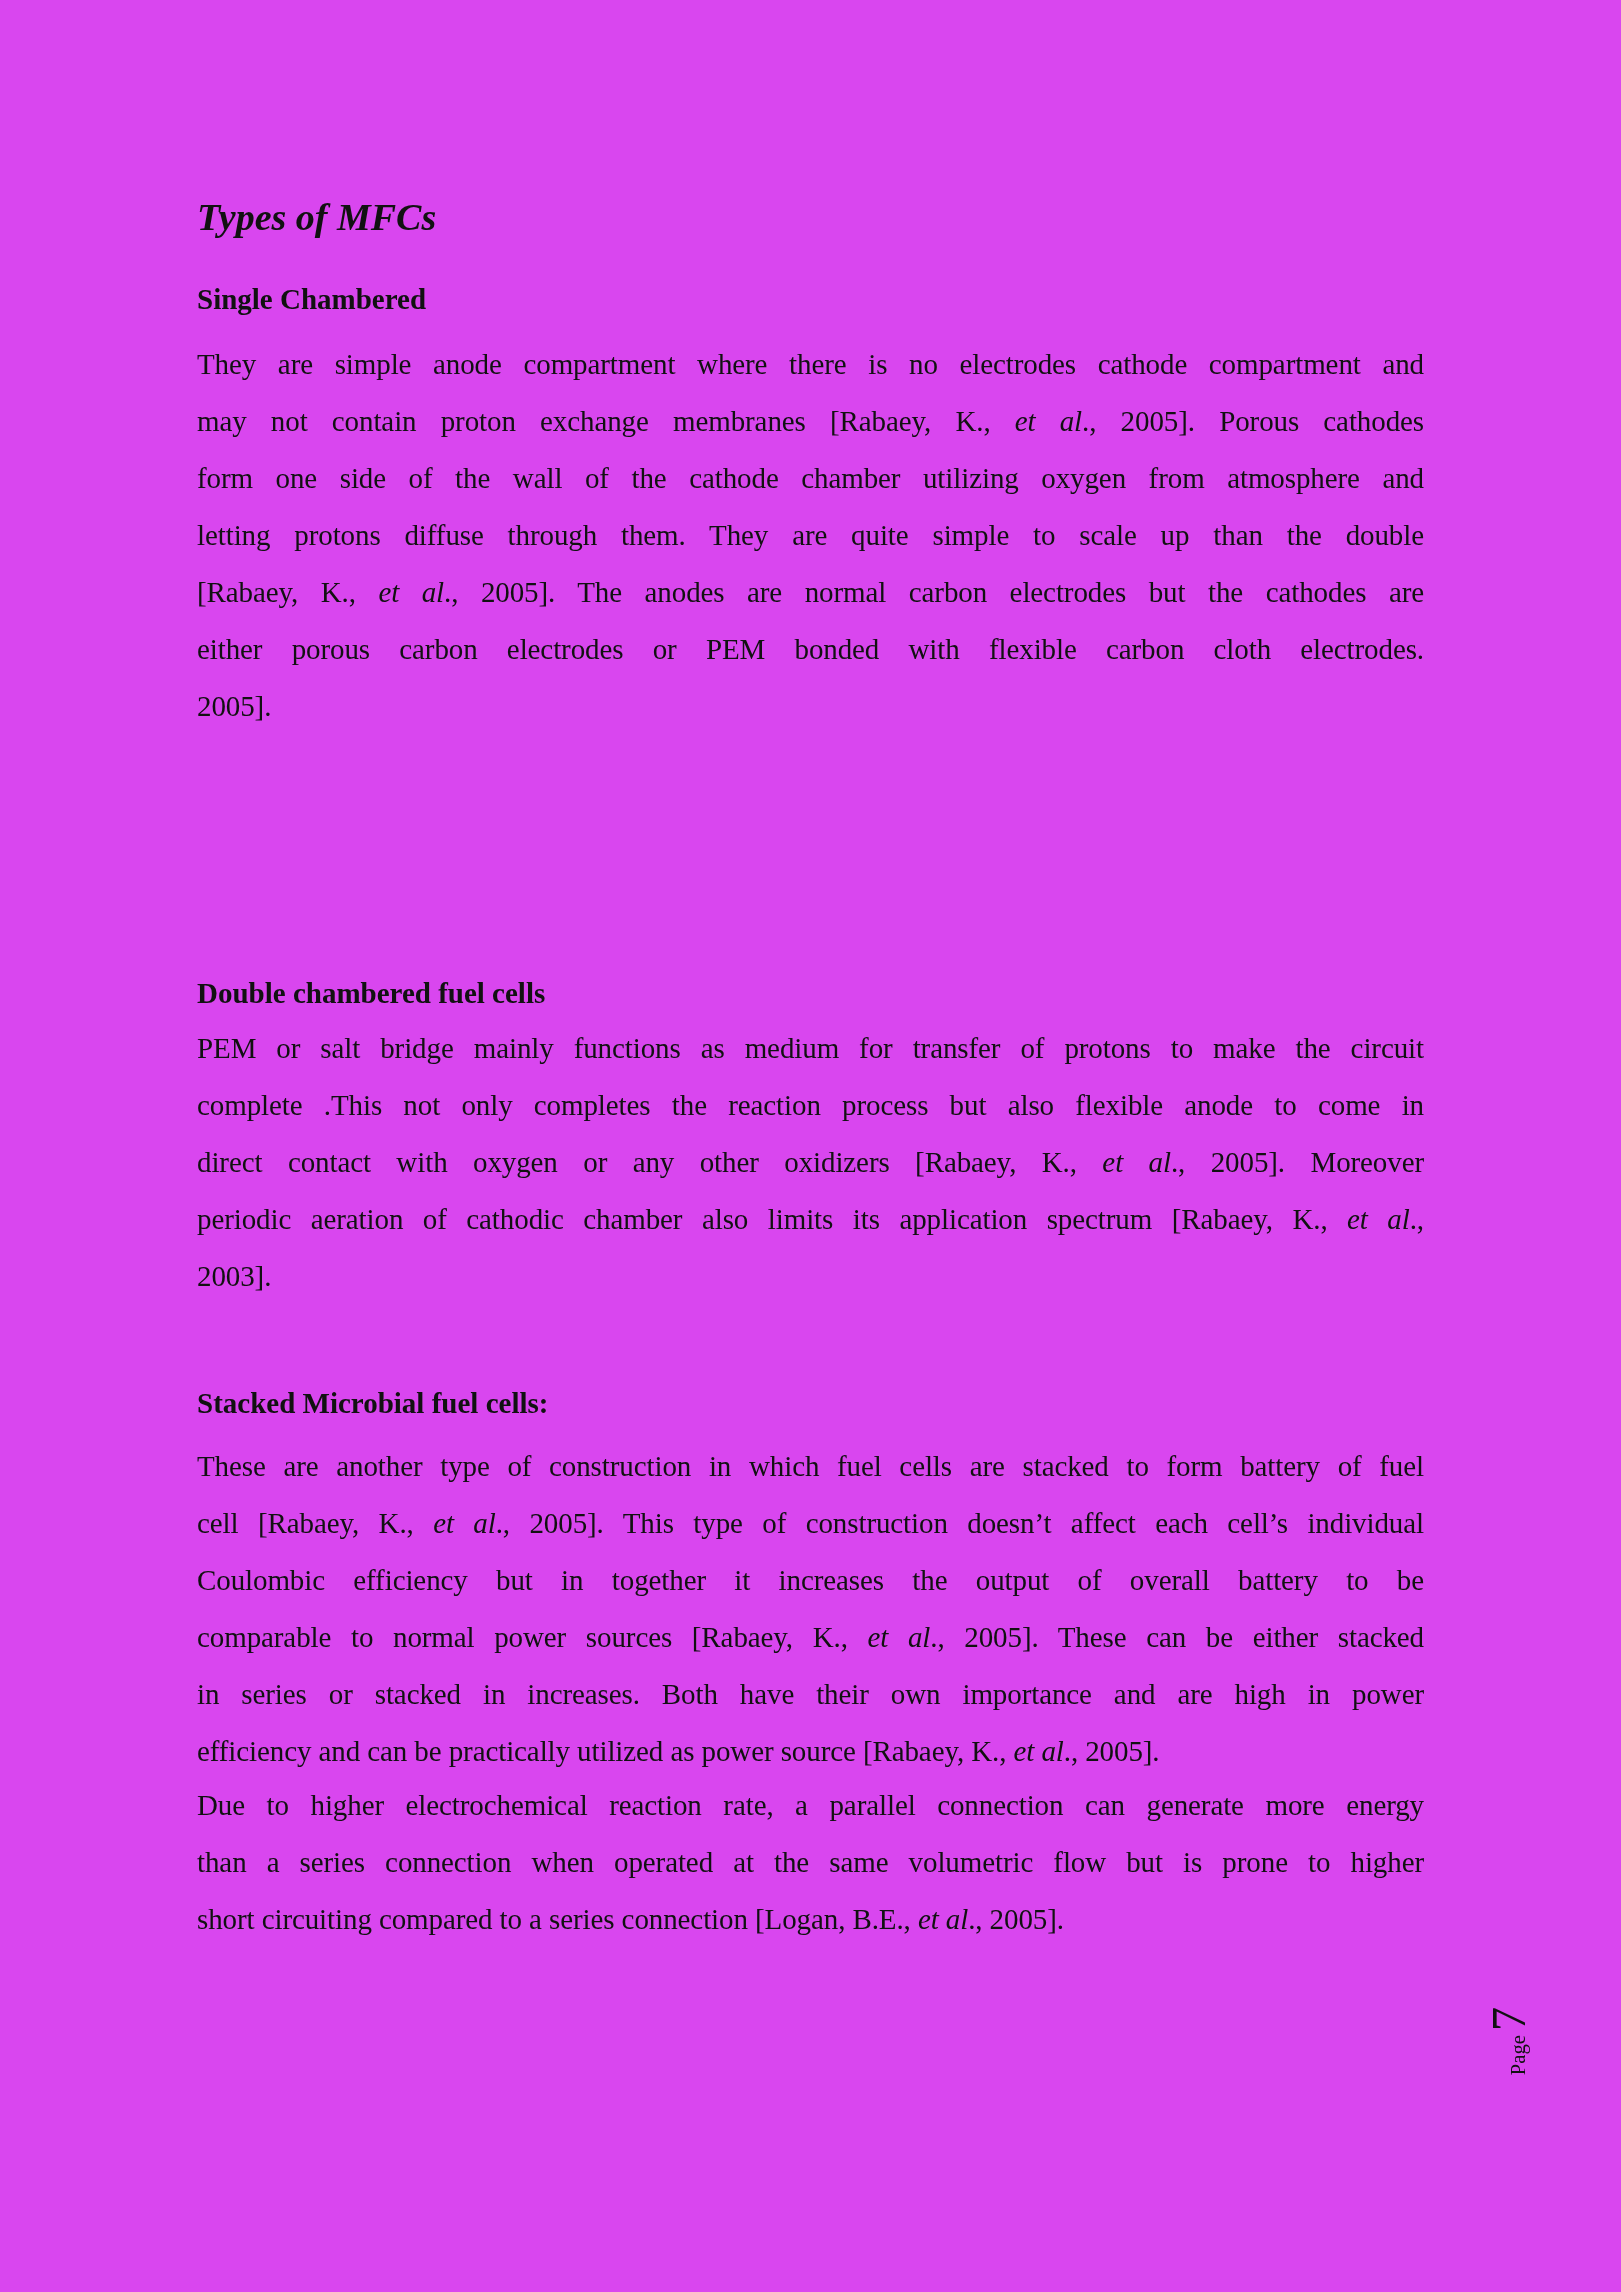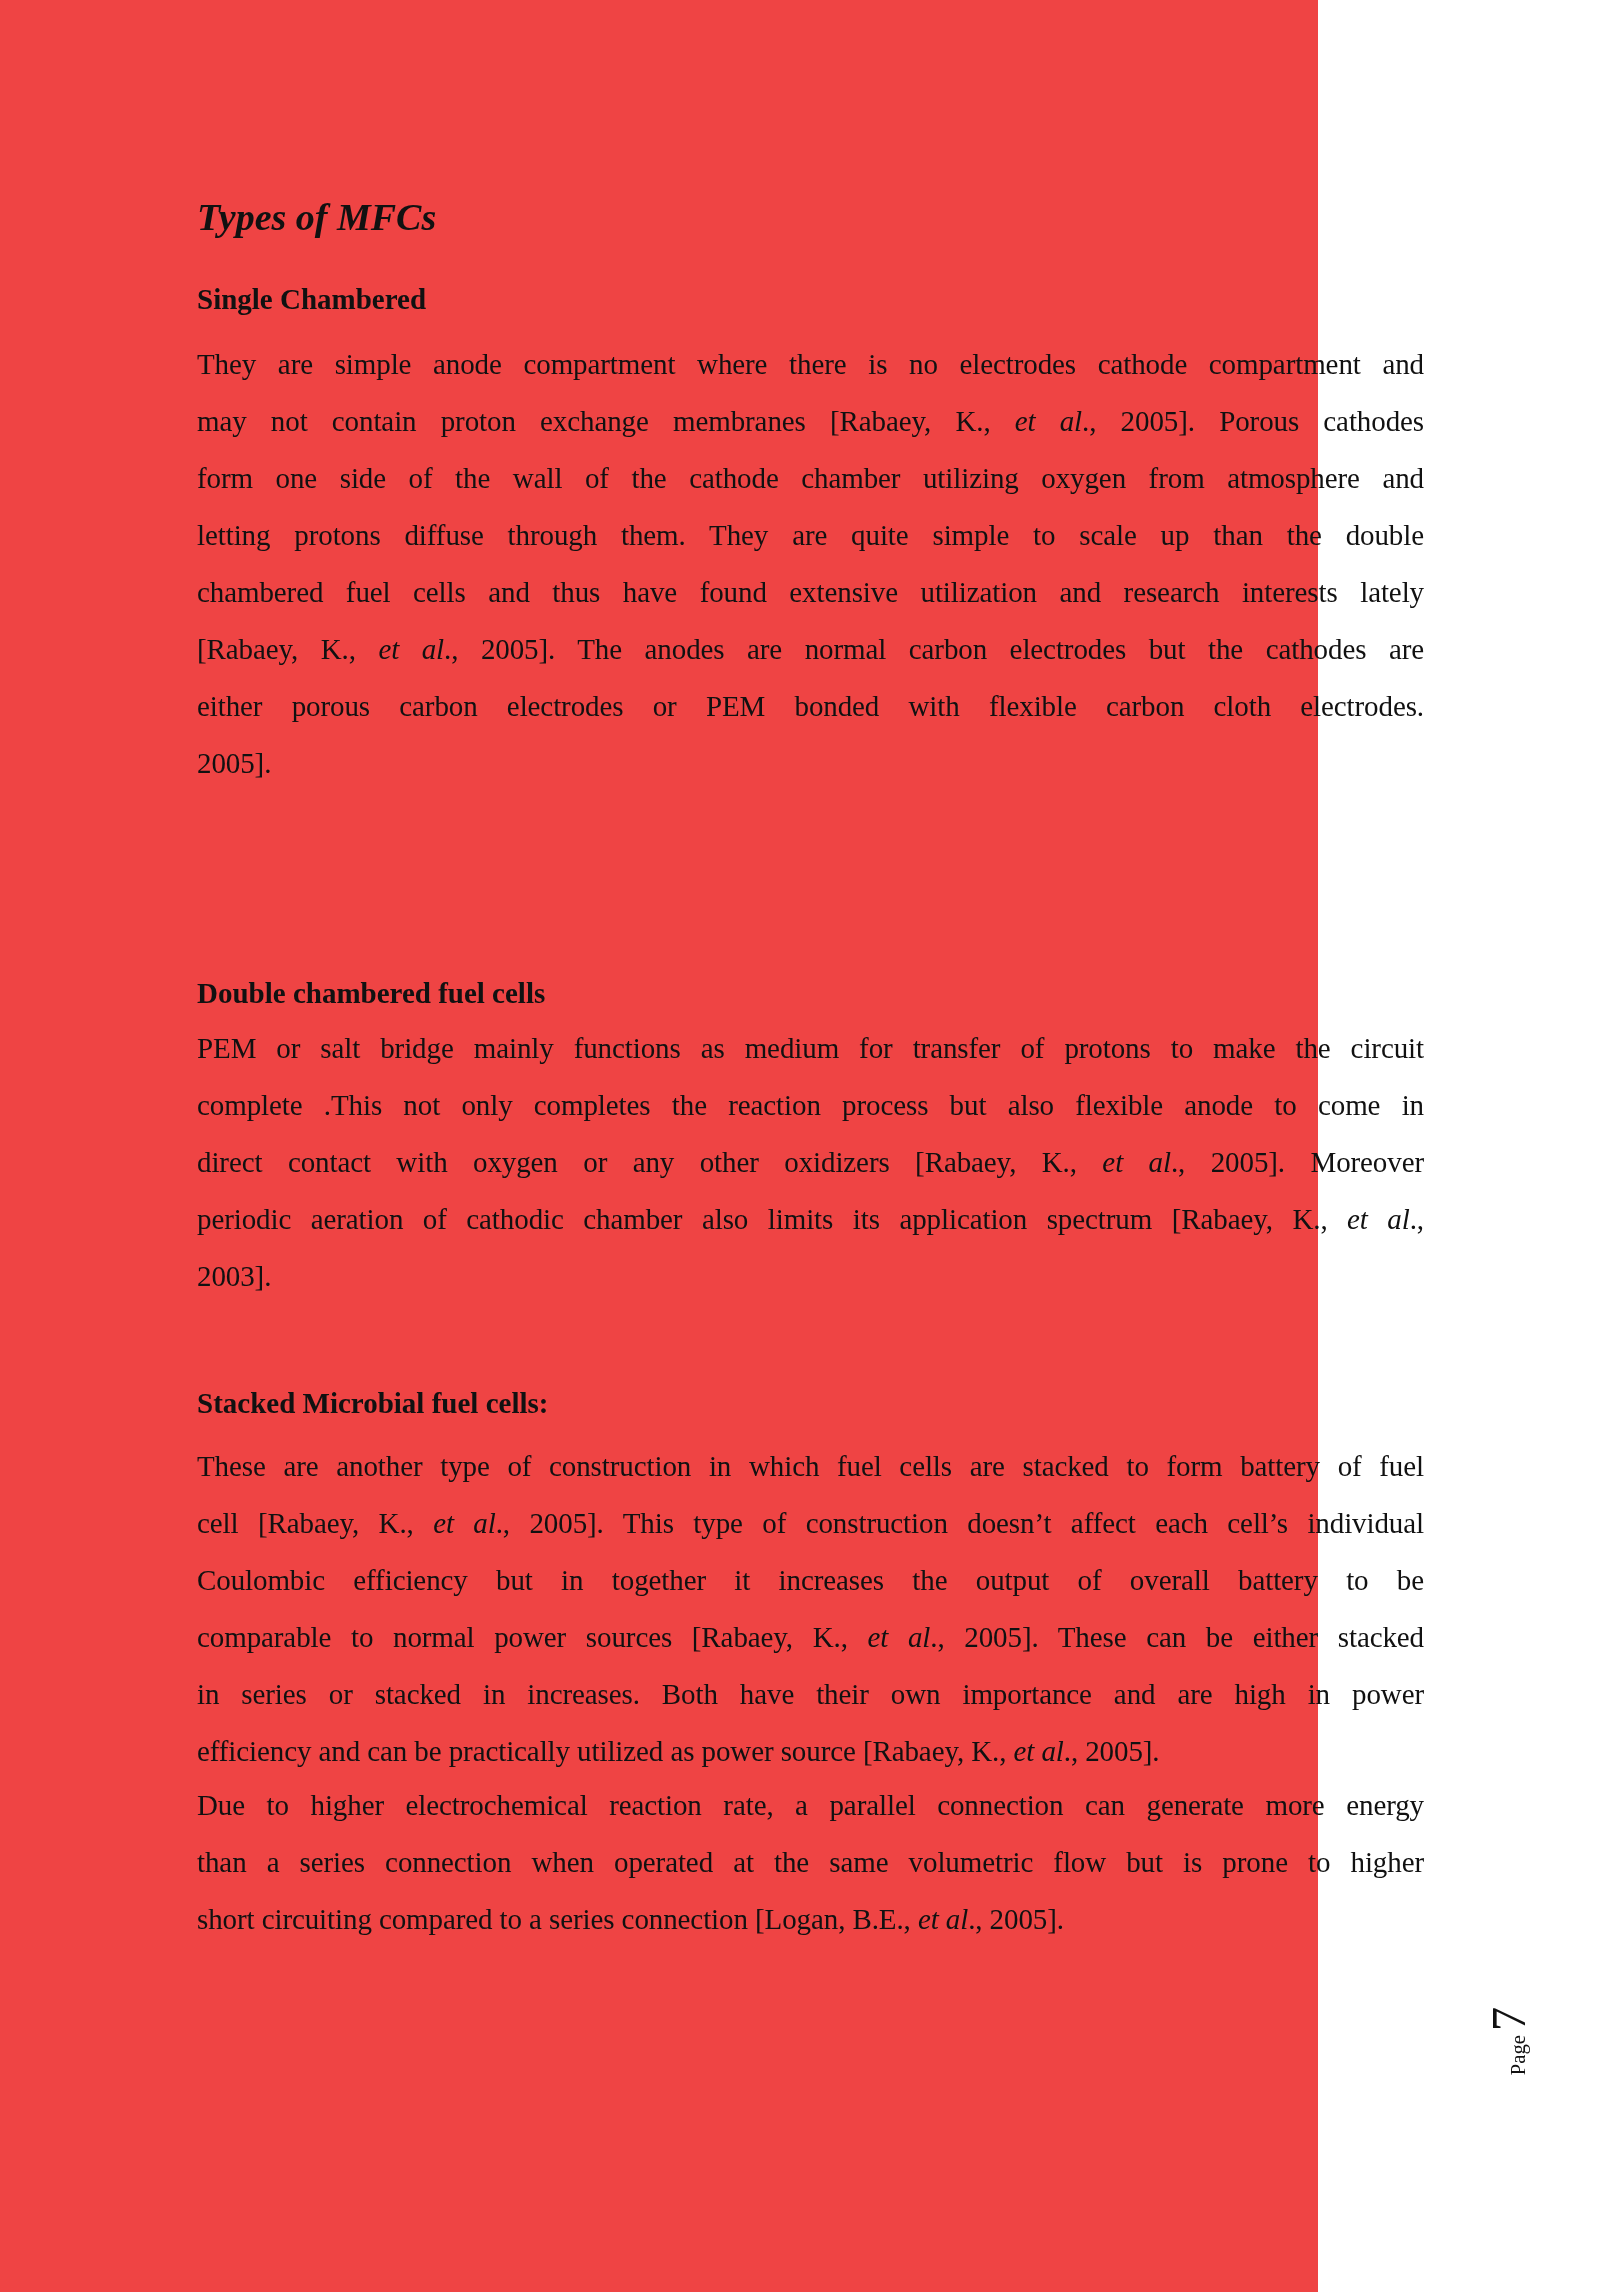--- a/index.html
+++ b/index.html
@@ -1,18 +1,18 @@
 <!DOCTYPE html>
 <html><head>
 <meta charset="utf-8">
 <style>
   html, body { margin: 0; padding: 0; background: #ffffff; }
   body { width: 1621px; height: 2293px; position: relative; overflow: hidden;
          font-family: "Liberation Serif", "DejaVu Serif", serif; color: #111111; }
-  .page { position: absolute; left: 0; top: 0; width: 1318px; height: 2293px; background: #ef4444; }
+  .page { position: absolute; left: 0; top: 0; width: 1621px; height: 2293px; background: #d946ef; }
   .title { position: absolute; left: 197px; top: 196px; font-size: 38px; font-weight: bold;
            font-style: italic; line-height: 43px; white-space: nowrap; }
   .heading { position: absolute; left: 197px; font-size: 29px; font-weight: bold;
              line-height: 33px; white-space: nowrap; }
   .para { position: absolute; left: 197px; width: 1227px; }
   .line { height: 57px; line-height: 57px; font-size: 29px; white-space: nowrap;
           text-align: justify; text-align-last: justify; letter-spacing: -0.1px; overflow: visible; }
   .line.last { text-align: left; text-align-last: left; }
   .line i { }
   .pagenum { position: absolute; left: 1480px; top: 1990px; width: 55px; height: 102px; }
@@ -27,21 +27,20 @@
 <div class="page">
 
   <div class="title">Types of MFCs</div>
 
   <div class="heading" style="top:283px;">Single Chambered</div>
   <div class="para" style="top:336px;">
       <div class="line">They are simple anode compartment where there is no electrodes cathode compartment and</div>
       <div class="line">may not contain proton exchange membranes [Rabaey, K., <i>et al</i>., 2005]. Porous cathodes</div>
       <div class="line">form one side of the wall of the cathode chamber utilizing oxygen from atmosphere and</div>
       <div class="line">letting protons diffuse through them. They are quite simple to scale up than the double</div>
-      <div class="line">chambered fuel cells and thus have found extensive utilization and research interests lately</div>
       <div class="line">[Rabaey, K., <i>et al</i>., 2005]. The anodes are normal carbon electrodes but the cathodes are</div>
       <div class="line">either porous carbon electrodes or PEM bonded with flexible carbon cloth electrodes.</div>
       <div class="line last">2005].</div>
     </div>
 
   <div class="heading" style="top:977px;">Double chambered fuel cells</div>
   <div class="para" style="top:1020px;">
       <div class="line">PEM or salt bridge mainly functions as medium for transfer of protons to make the circuit</div>
       <div class="line">complete .This not only completes the reaction process but also flexible anode to come in</div>
       <div class="line">direct contact with oxygen or any other oxidizers [Rabaey, K., <i>et al</i>., 2005]. Moreover</div>

